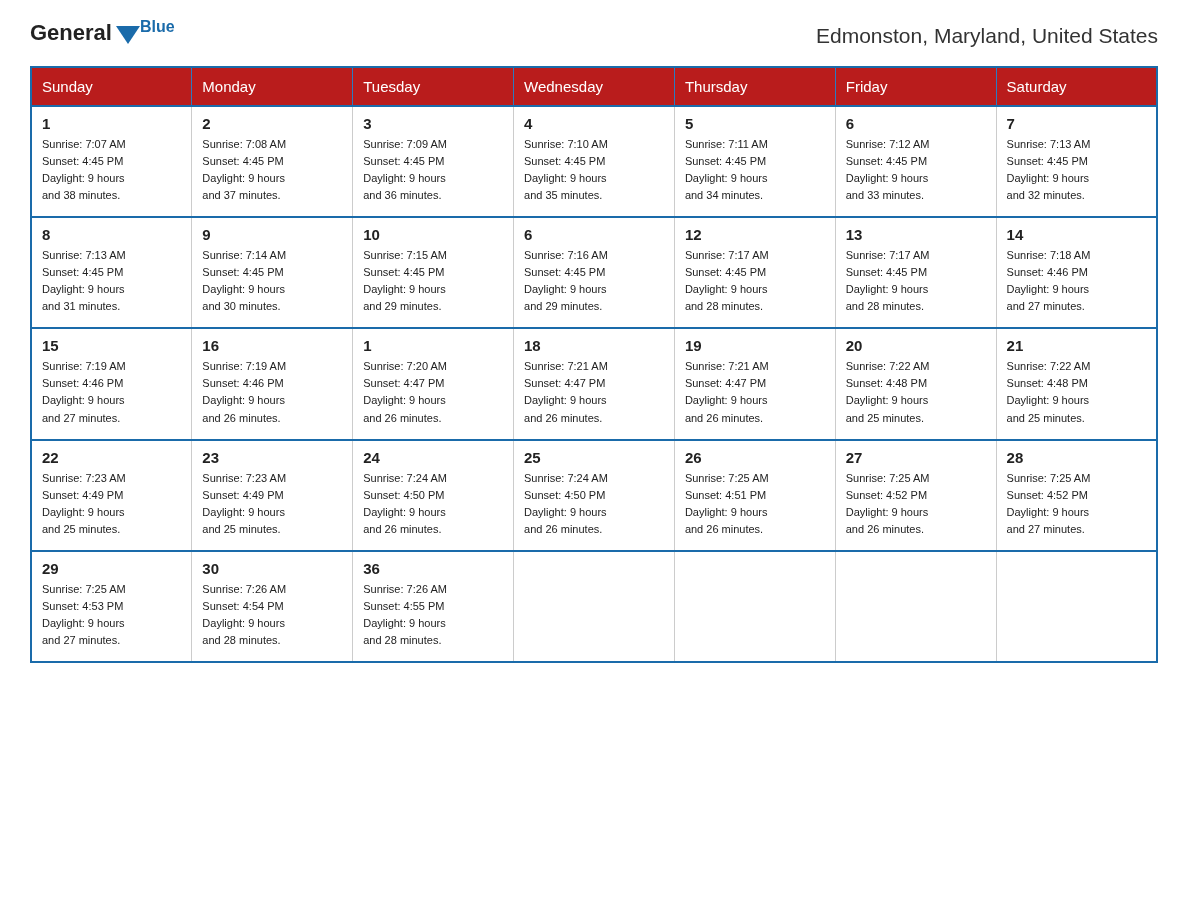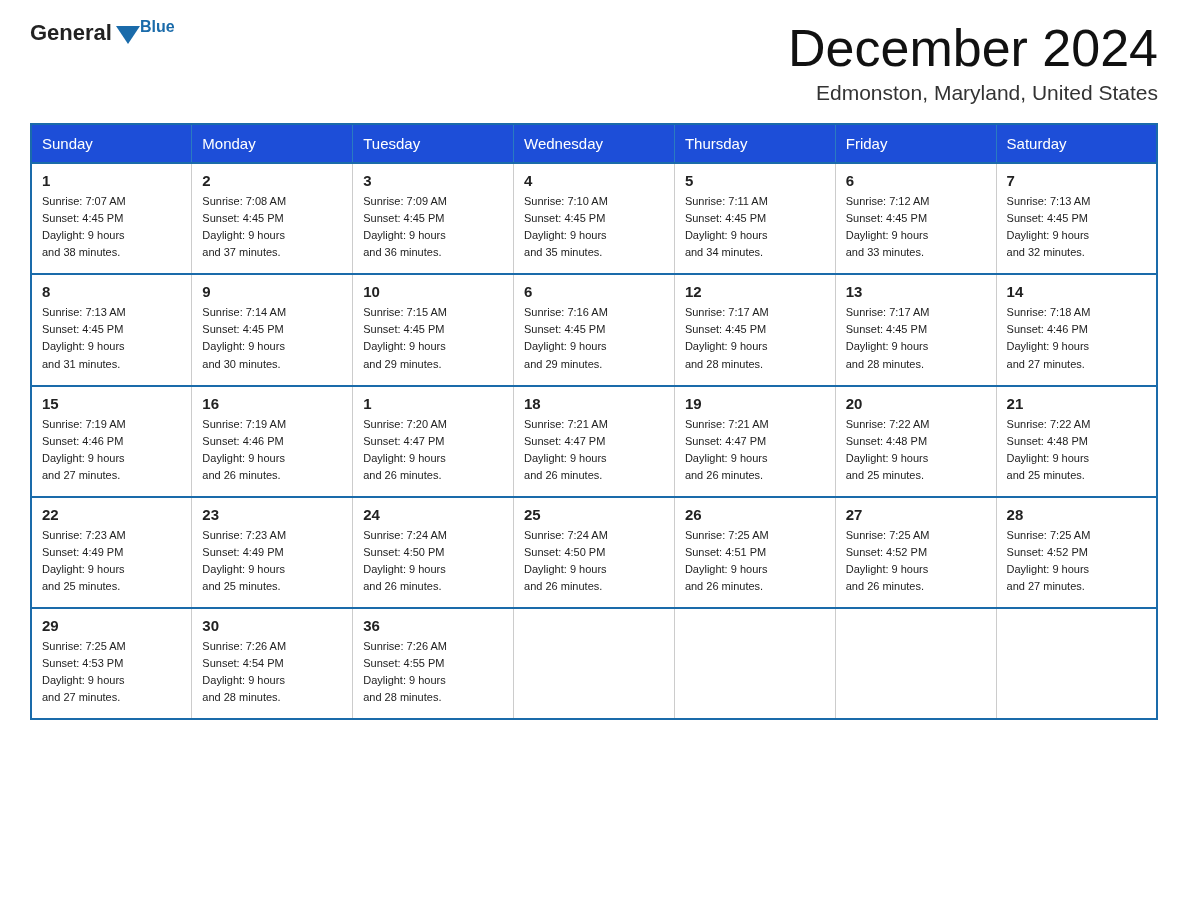--- a/index.html
+++ b/index.html
@@ -59,21 +59,21 @@
       font-size: 21px;
       color: #333;
       margin-top: 4px;
     }
     .calendar {
       width: 100%;
       border-collapse: collapse;
       border: 2px solid #1a6baa;
     }
     .calendar thead tr {
-      background: #1d4ed8;
+      background: #b91c1c;
     }
     .calendar thead th {
       color: #fff;
       font-size: 15px;
       font-weight: normal;
       padding: 10px 10px;
       text-align: left;
       border-right: 1px solid #2a7bc0;
       width: calc(100% / 7);
     }
@@ -115,21 +115,20 @@
 
 <div class="header">
   <div class="logo">
     <div class="logo-top">
       <span class="logo-general">General</span>
       <div class="logo-arrow"></div>
     </div>
     <span class="logo-blue">Blue</span>
   </div>
   <div class="title-block">
-    <div class="month-title">December 2024</div>
     <div class="location">Edmonston, Maryland, United States</div>
   </div>
 </div>
 
 <table class="calendar">
   <thead>
     <tr>
     <th>Sunday</th>
         <th>Monday</th>
         <th>Tuesday</th>

